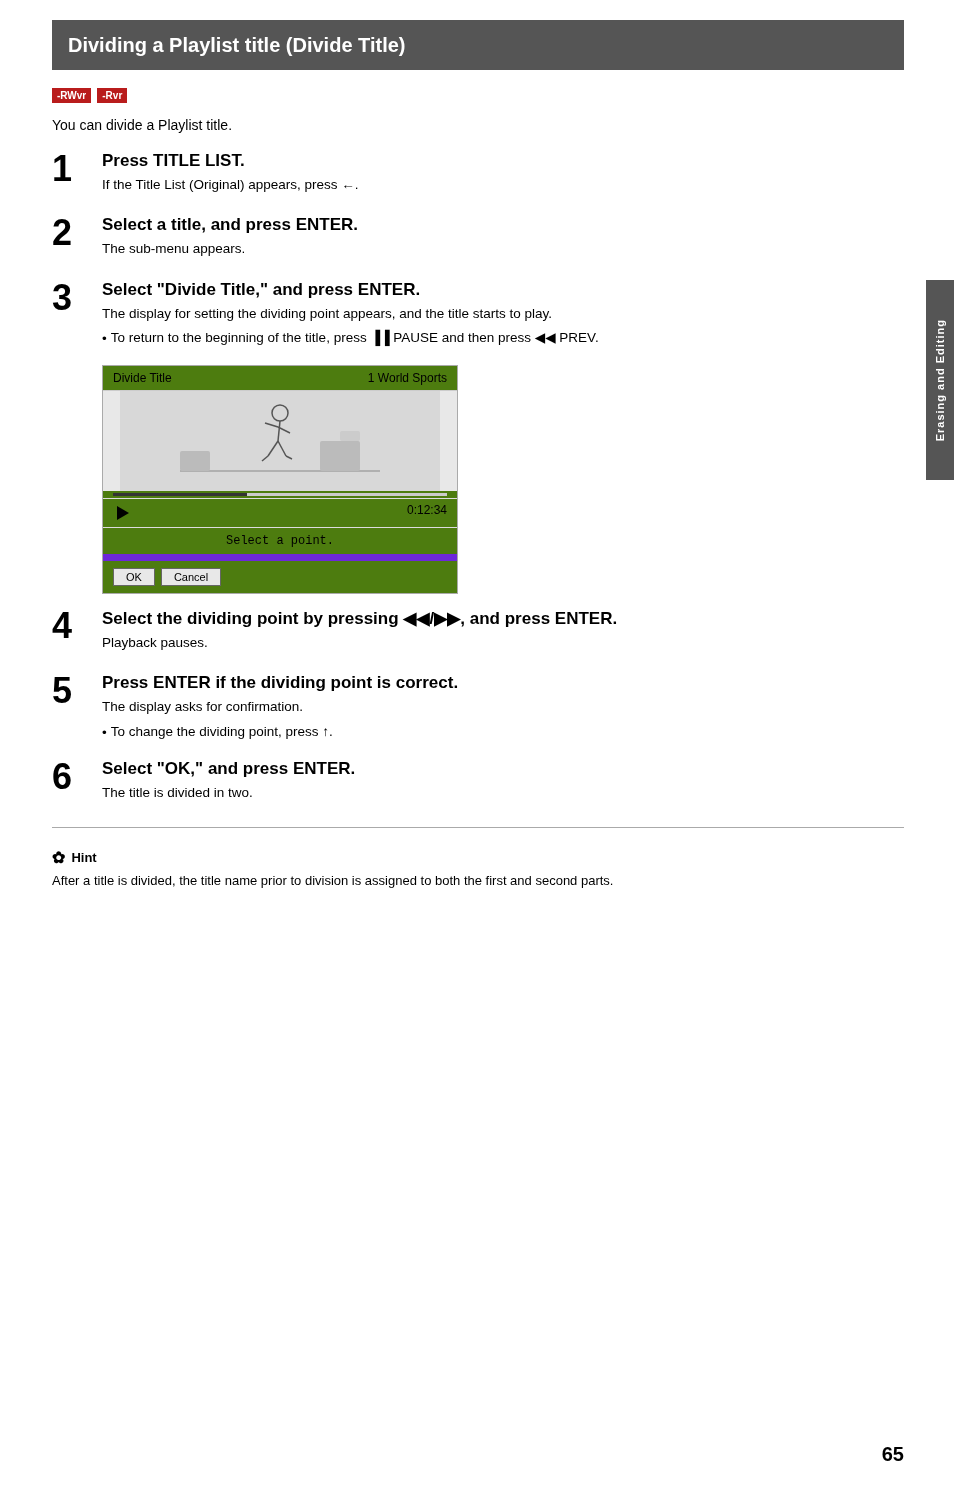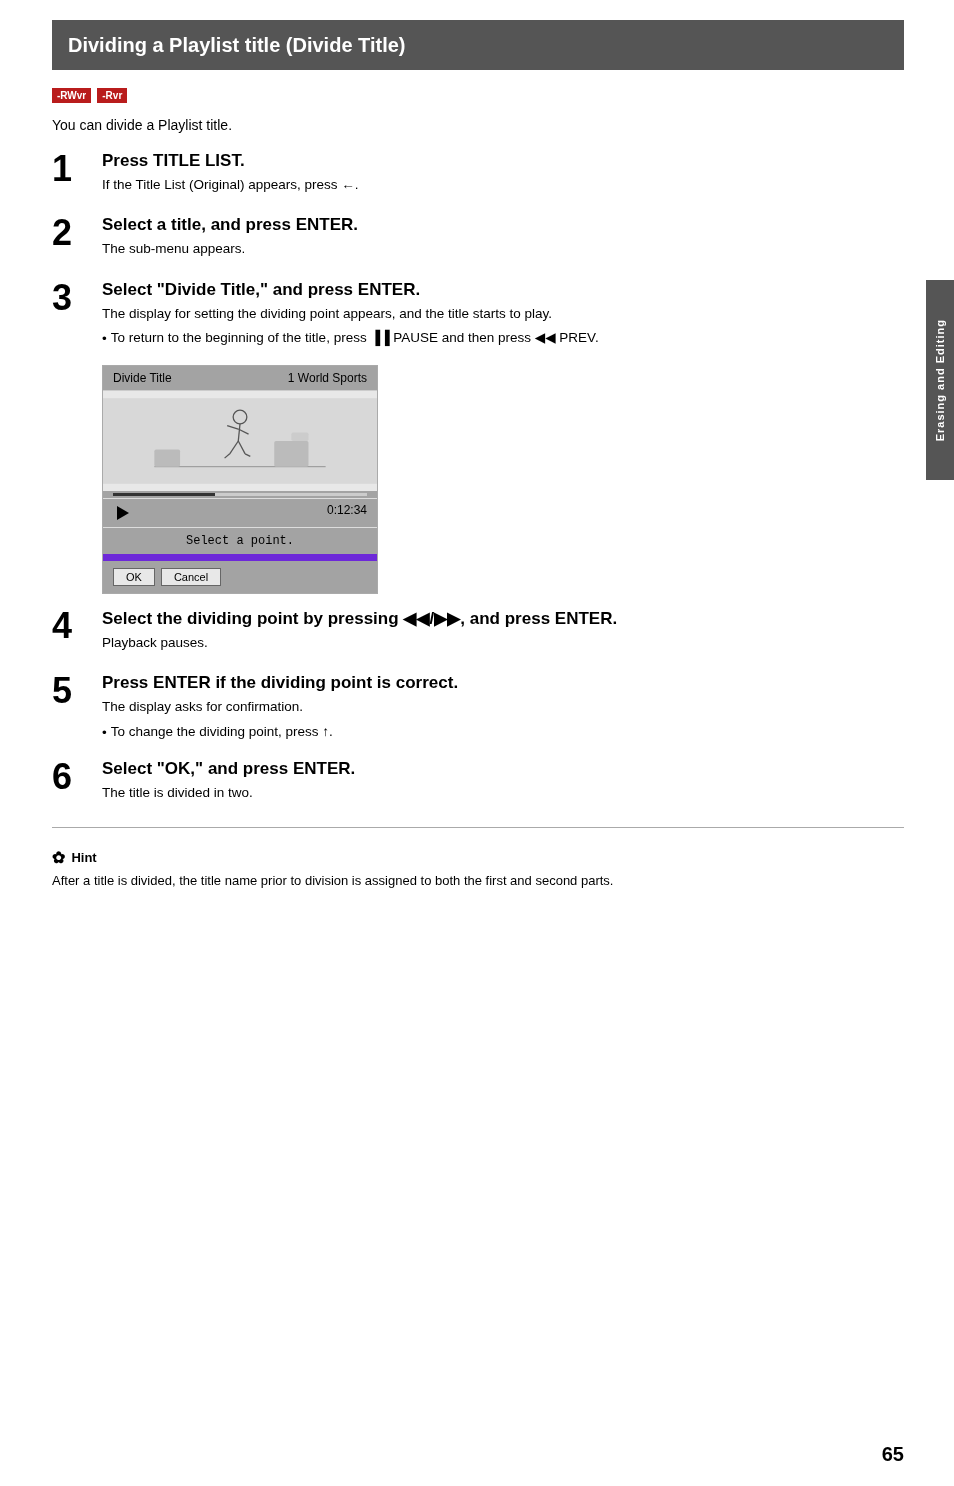--- a/index.html
+++ b/index.html
@@ -131,22 +131,22 @@
 
     .bullet-dot {
       flex-shrink: 0;
       margin-top: 1px;
     }
 
     
     .diagram-box {
       border: 1px solid #aaa;
       margin: 14px 0 14px 50px;
-      width: 276px;
-      background: #a3a3a3;
+      width: 356px;
+      background: #4d7c0f;
       padding: 0;
     }
 
     .diagram-header {
       display: flex;
       justify-content: space-between;
       align-items: center;
       padding: 5px 10px;
       font-size: 12px;
       border-bottom: 1px solid #ccc;

